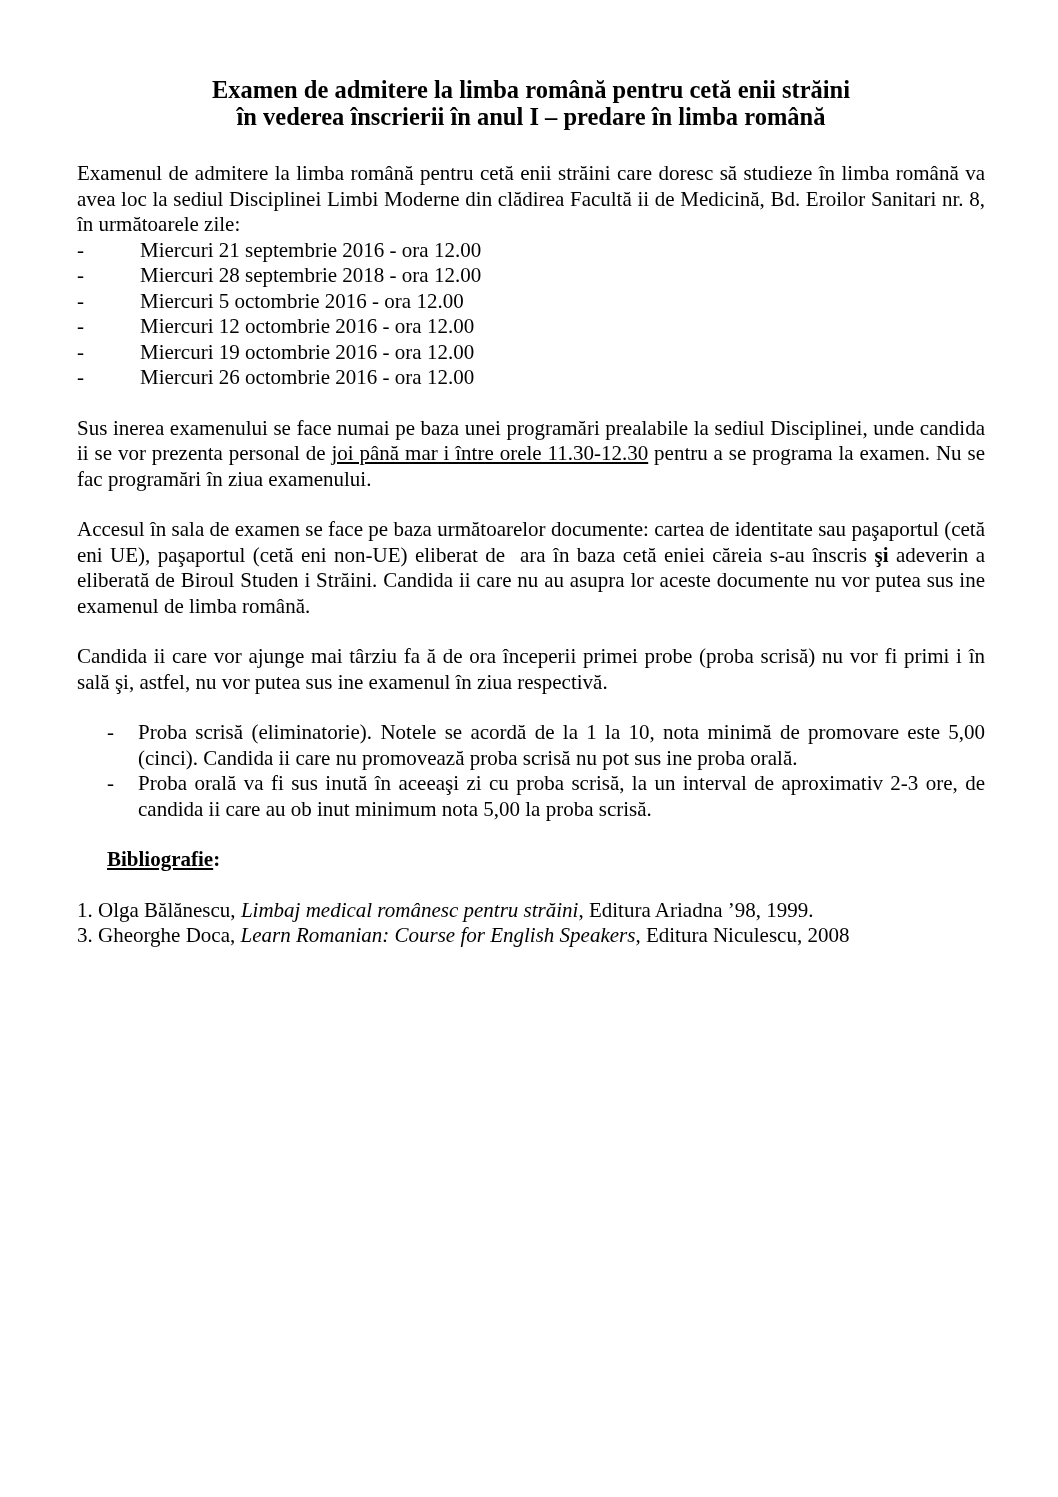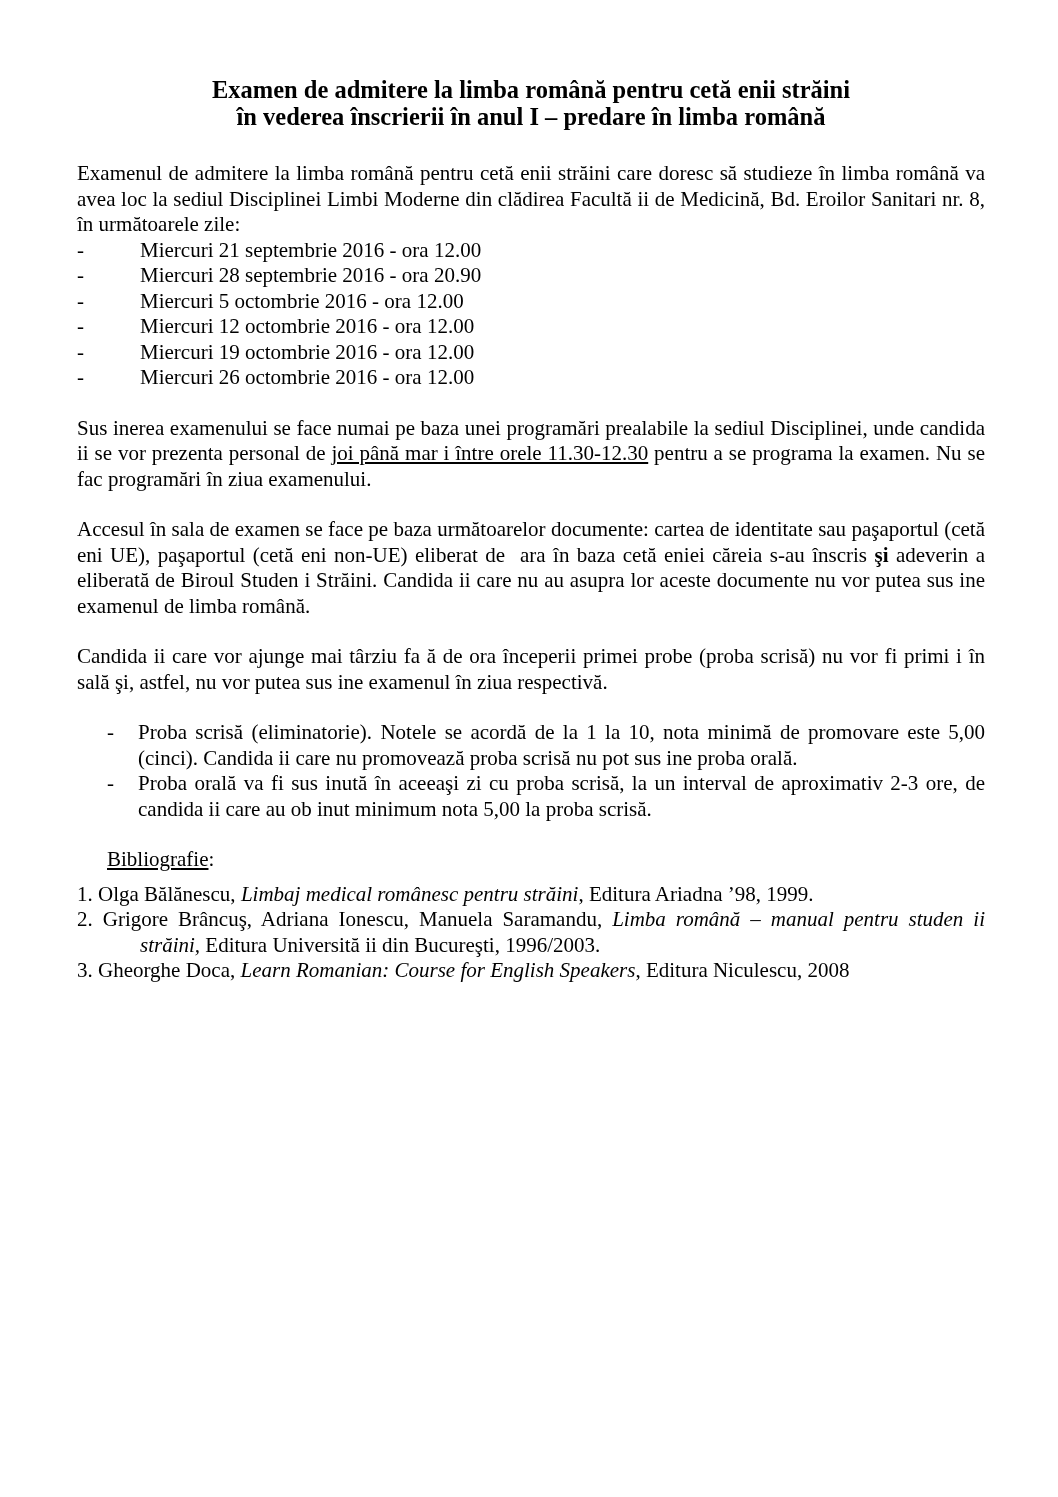--- a/index.html
+++ b/index.html
@@ -17,42 +17,42 @@
     margin:0 0 31px 0;
   }
   .para{margin:16px 0 25px 0;text-align:justify;}
   .para.no-gap{margin-bottom:0;}
   .dates{margin:0 0 25px 0;}
   .date-row{white-space:nowrap;}
   .date-row .dash{display:inline-block;width:63px;}
   .probes{margin:0 0 25px 0;}
   .probe{position:relative;padding-left:61px;text-align:justify;}
   .probe .dash{position:absolute;left:30px;top:0;}
-  .bib-heading{margin:0 0 9px 30px;font-weight:normal;}
+  .bib-heading{margin:0 0 25px 30px;font-weight:bold;}
   .bib-heading .u{text-decoration:underline;}
   .bib-item{padding-left:63px;text-indent:-63px;text-align:justify;}
   .u{text-decoration:underline;}
   b.inline{font-weight:bold;}
   i.book{font-style:italic;}
 </style>
 </head>
 <body>
 
 <div class="page">
 
   <div class="title">
     <div>Examen de admitere la limba română pentru cetă enii străini</div>
     <div>în vederea înscrierii în anul I – predare în limba română</div>
   </div>
 
   <p class="para no-gap">Examenul de admitere la limba română pentru cetă enii străini care doresc să studieze în limba română va avea loc la sediul Disciplinei Limbi Moderne din clădirea Facultă ii de Medicină, Bd. Eroilor Sanitari nr. 8, în următoarele zile:</p>
 
   <div class="dates">
     <div class="date-row"><span class="dash">-</span><span>Miercuri 21 septembrie 2016 - ora 12.00</span></div>
-    <div class="date-row"><span class="dash">-</span><span>Miercuri 28 septembrie 2016 - ora 20.90</span></div>
+    <div class="date-row"><span class="dash">-</span><span>Miercuri 28 septembrie 2018 - ora 12.00</span></div>
     <div class="date-row"><span class="dash">-</span><span>Miercuri 5 octombrie 2016 - ora 12.00</span></div>
     <div class="date-row"><span class="dash">-</span><span>Miercuri 12 octombrie 2016 - ora 12.00</span></div>
     <div class="date-row"><span class="dash">-</span><span>Miercuri 19 octombrie 2016 - ora 12.00</span></div>
     <div class="date-row"><span class="dash">-</span><span>Miercuri 26 octombrie 2016 - ora 12.00</span></div>
   </div>
 
   <p class="para"><span>Sus inerea examenului se face numai pe baza unei programări prealabile la sediul Disciplinei, unde candida ii se vor prezenta personal de </span><span class="u">joi până mar i între orele 11.30-12.30</span><span> pentru a se programa la examen. Nu se fac programări în ziua examenului.</span></p>
 
   <p class="para"><span>Accesul în sala de examen se face pe baza următoarelor documente: cartea de identitate sau paşaportul (cetă eni UE), paşaportul (cetă eni non-UE) eliberat de &nbsp;ara în baza cetă eniei căreia s-au înscris </span><b class="inline">şi</b><span> adeverin a eliberată de Biroul Studen i Străini. Candida ii care nu au asupra lor aceste documente nu vor putea sus ine examenul de limba română.</span></p>
 
@@ -61,17 +61,16 @@
 
   <div class="probes">
     <div class="probe"><span class="dash">-</span><span>Proba scrisă (eliminatorie). Notele se acordă de la 1 la 10, nota minimă de promovare este 5,00 (cinci). Candida ii care nu promovează proba scrisă nu pot sus ine proba orală.</span></div>
     <div class="probe"><span class="dash">-</span><span>Proba orală va fi sus inută în aceeaşi zi cu proba scrisă, la un interval de aproximativ 2-3 ore, de candida ii care au ob inut minimum nota 5,00 la proba scrisă.</span></div>
   </div>
 
   <div class="bib-heading"><span class="u">Bibliografie</span><span>:</span></div>
 
   <div>
     <div class="bib-item"><span>1. Olga Bălănescu, </span><i class="book">Limbaj medical românesc pentru străini</i><span>, Editura Ariadna ’98, 1999.</span></div>
-    <div class="bib-item"><span>2. Grigore Brâncuş, Adriana Ionescu, Manuela Saramandu, </span><i class="book">Limba română – manual pentru studen ii străini,</i><span> Editura Universită ii din Bucureşti, 1996/2003.</span></div>
     <div class="bib-item"><span>3. Gheorghe Doca, </span><i class="book">Learn Romanian: Course for English Speakers</i><span>, Editura Niculescu, 2008</span></div>
   </div>
 
 </div>
 
 </body></html>

